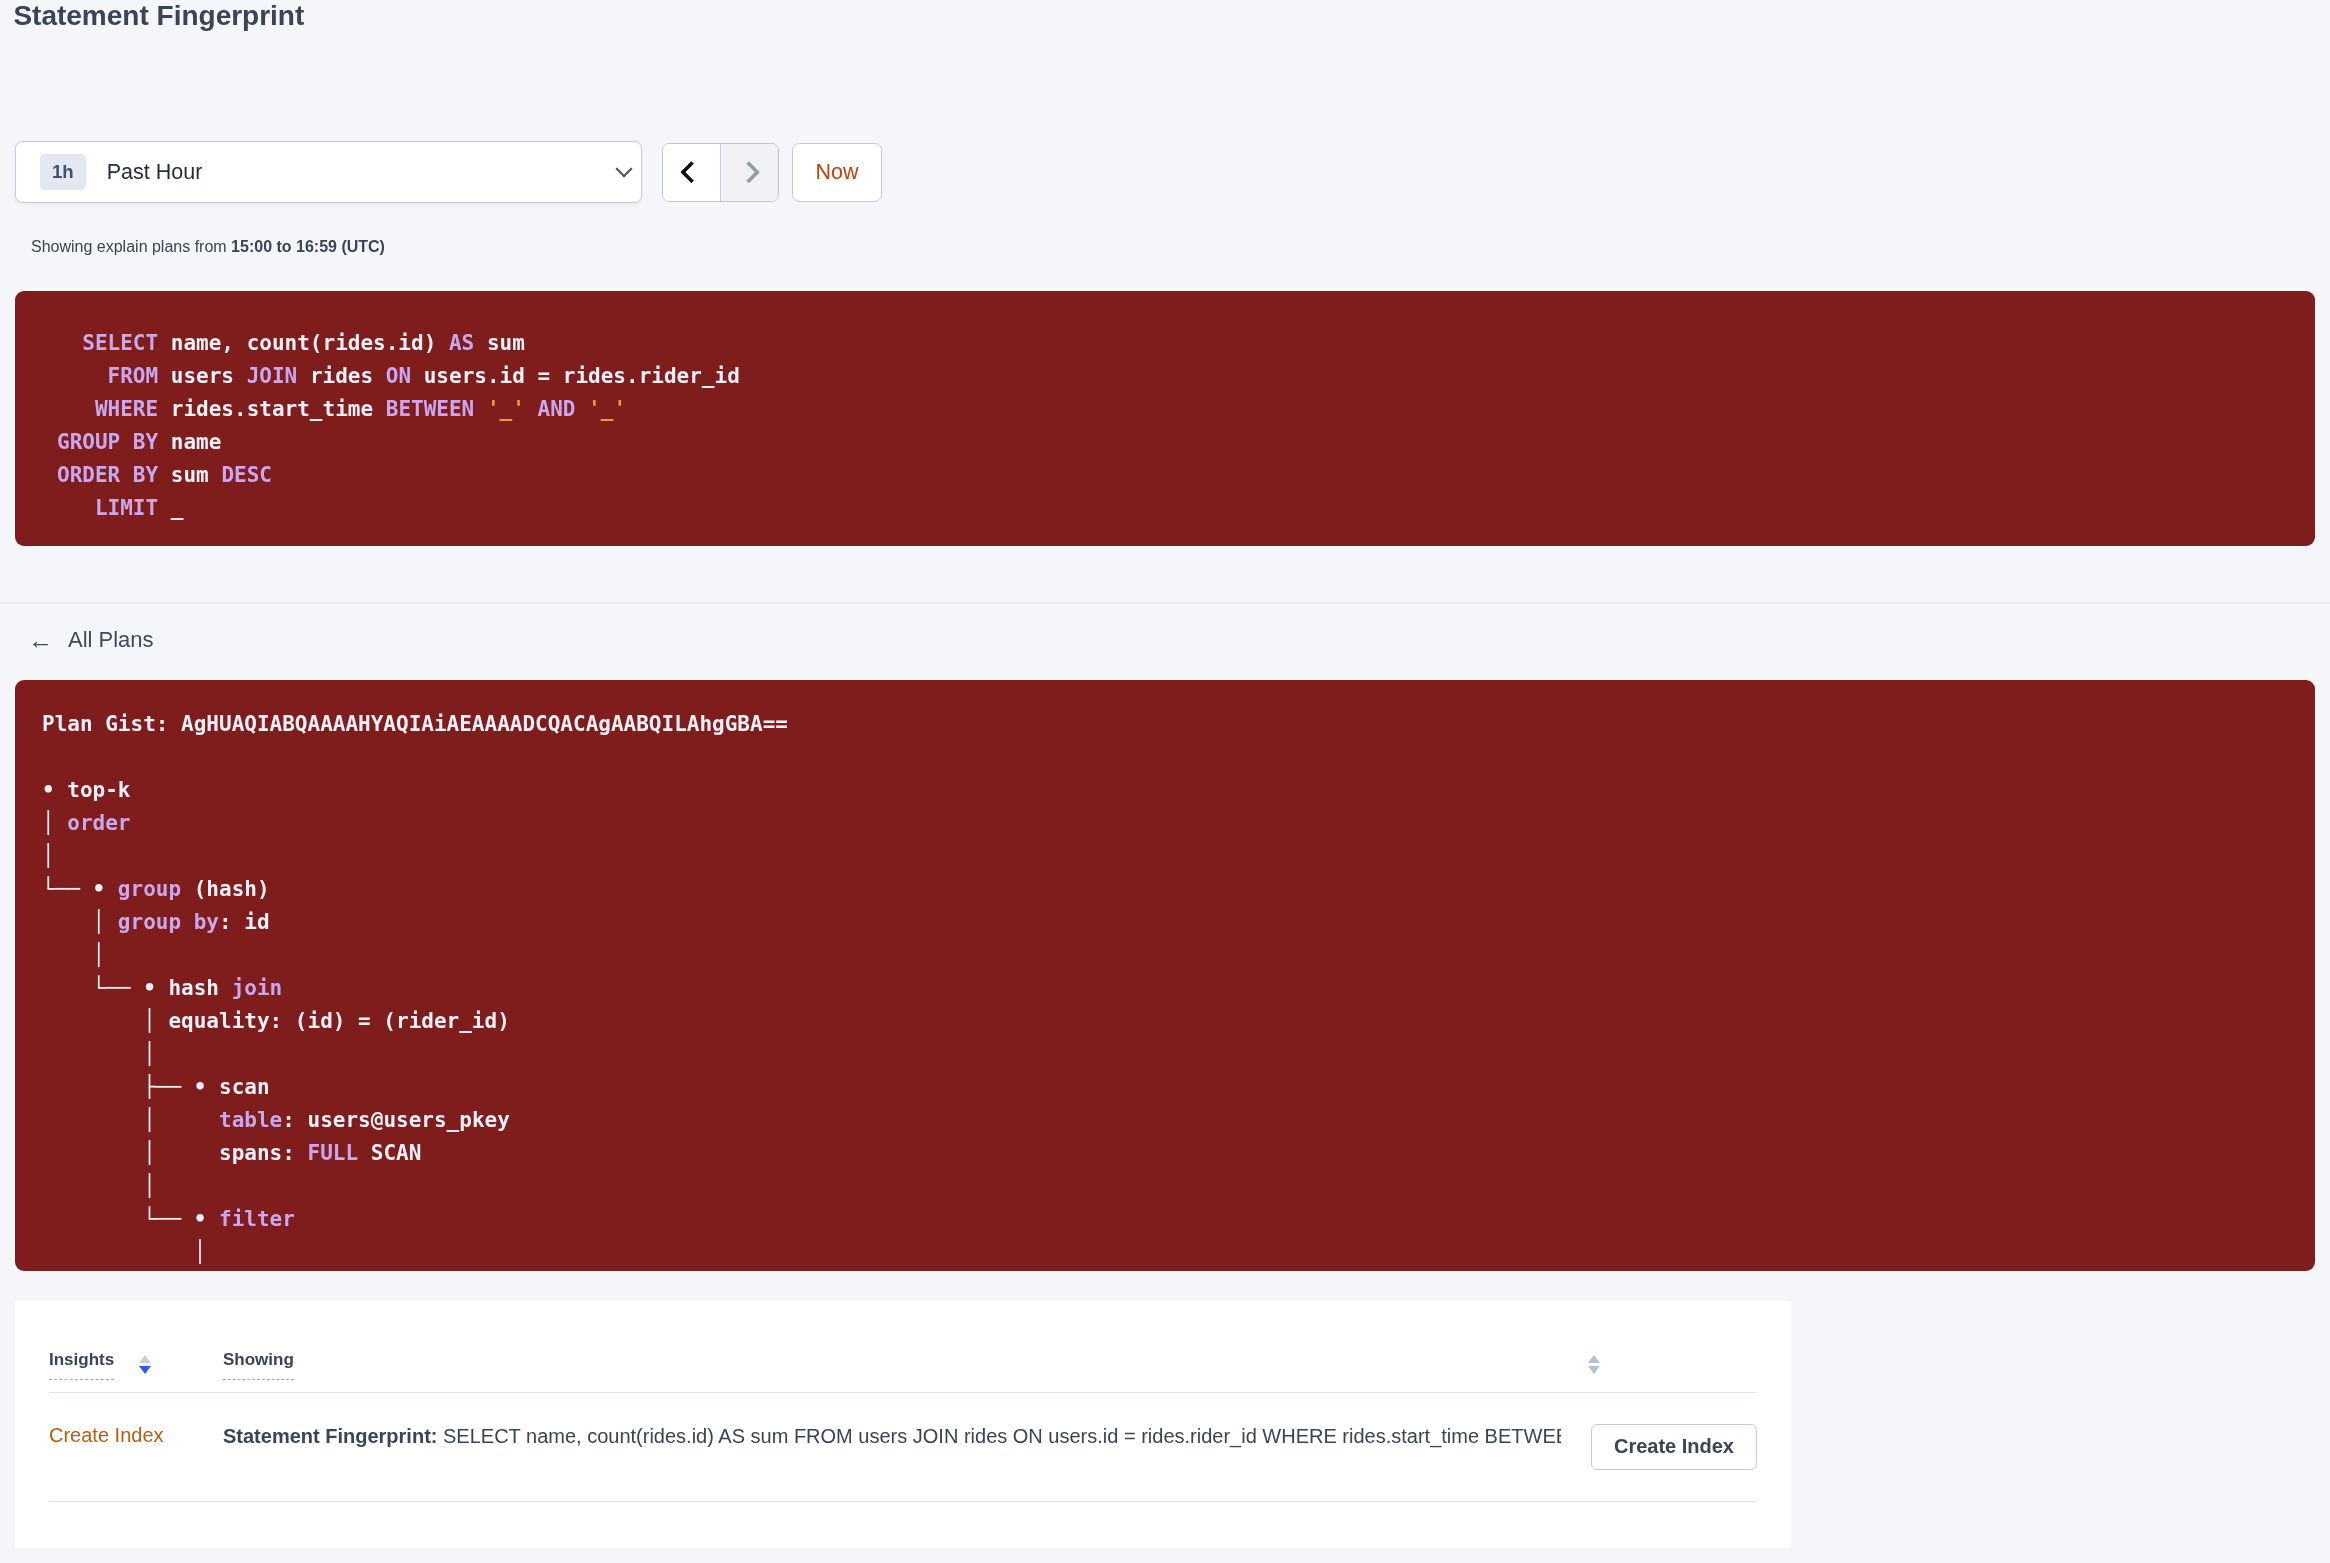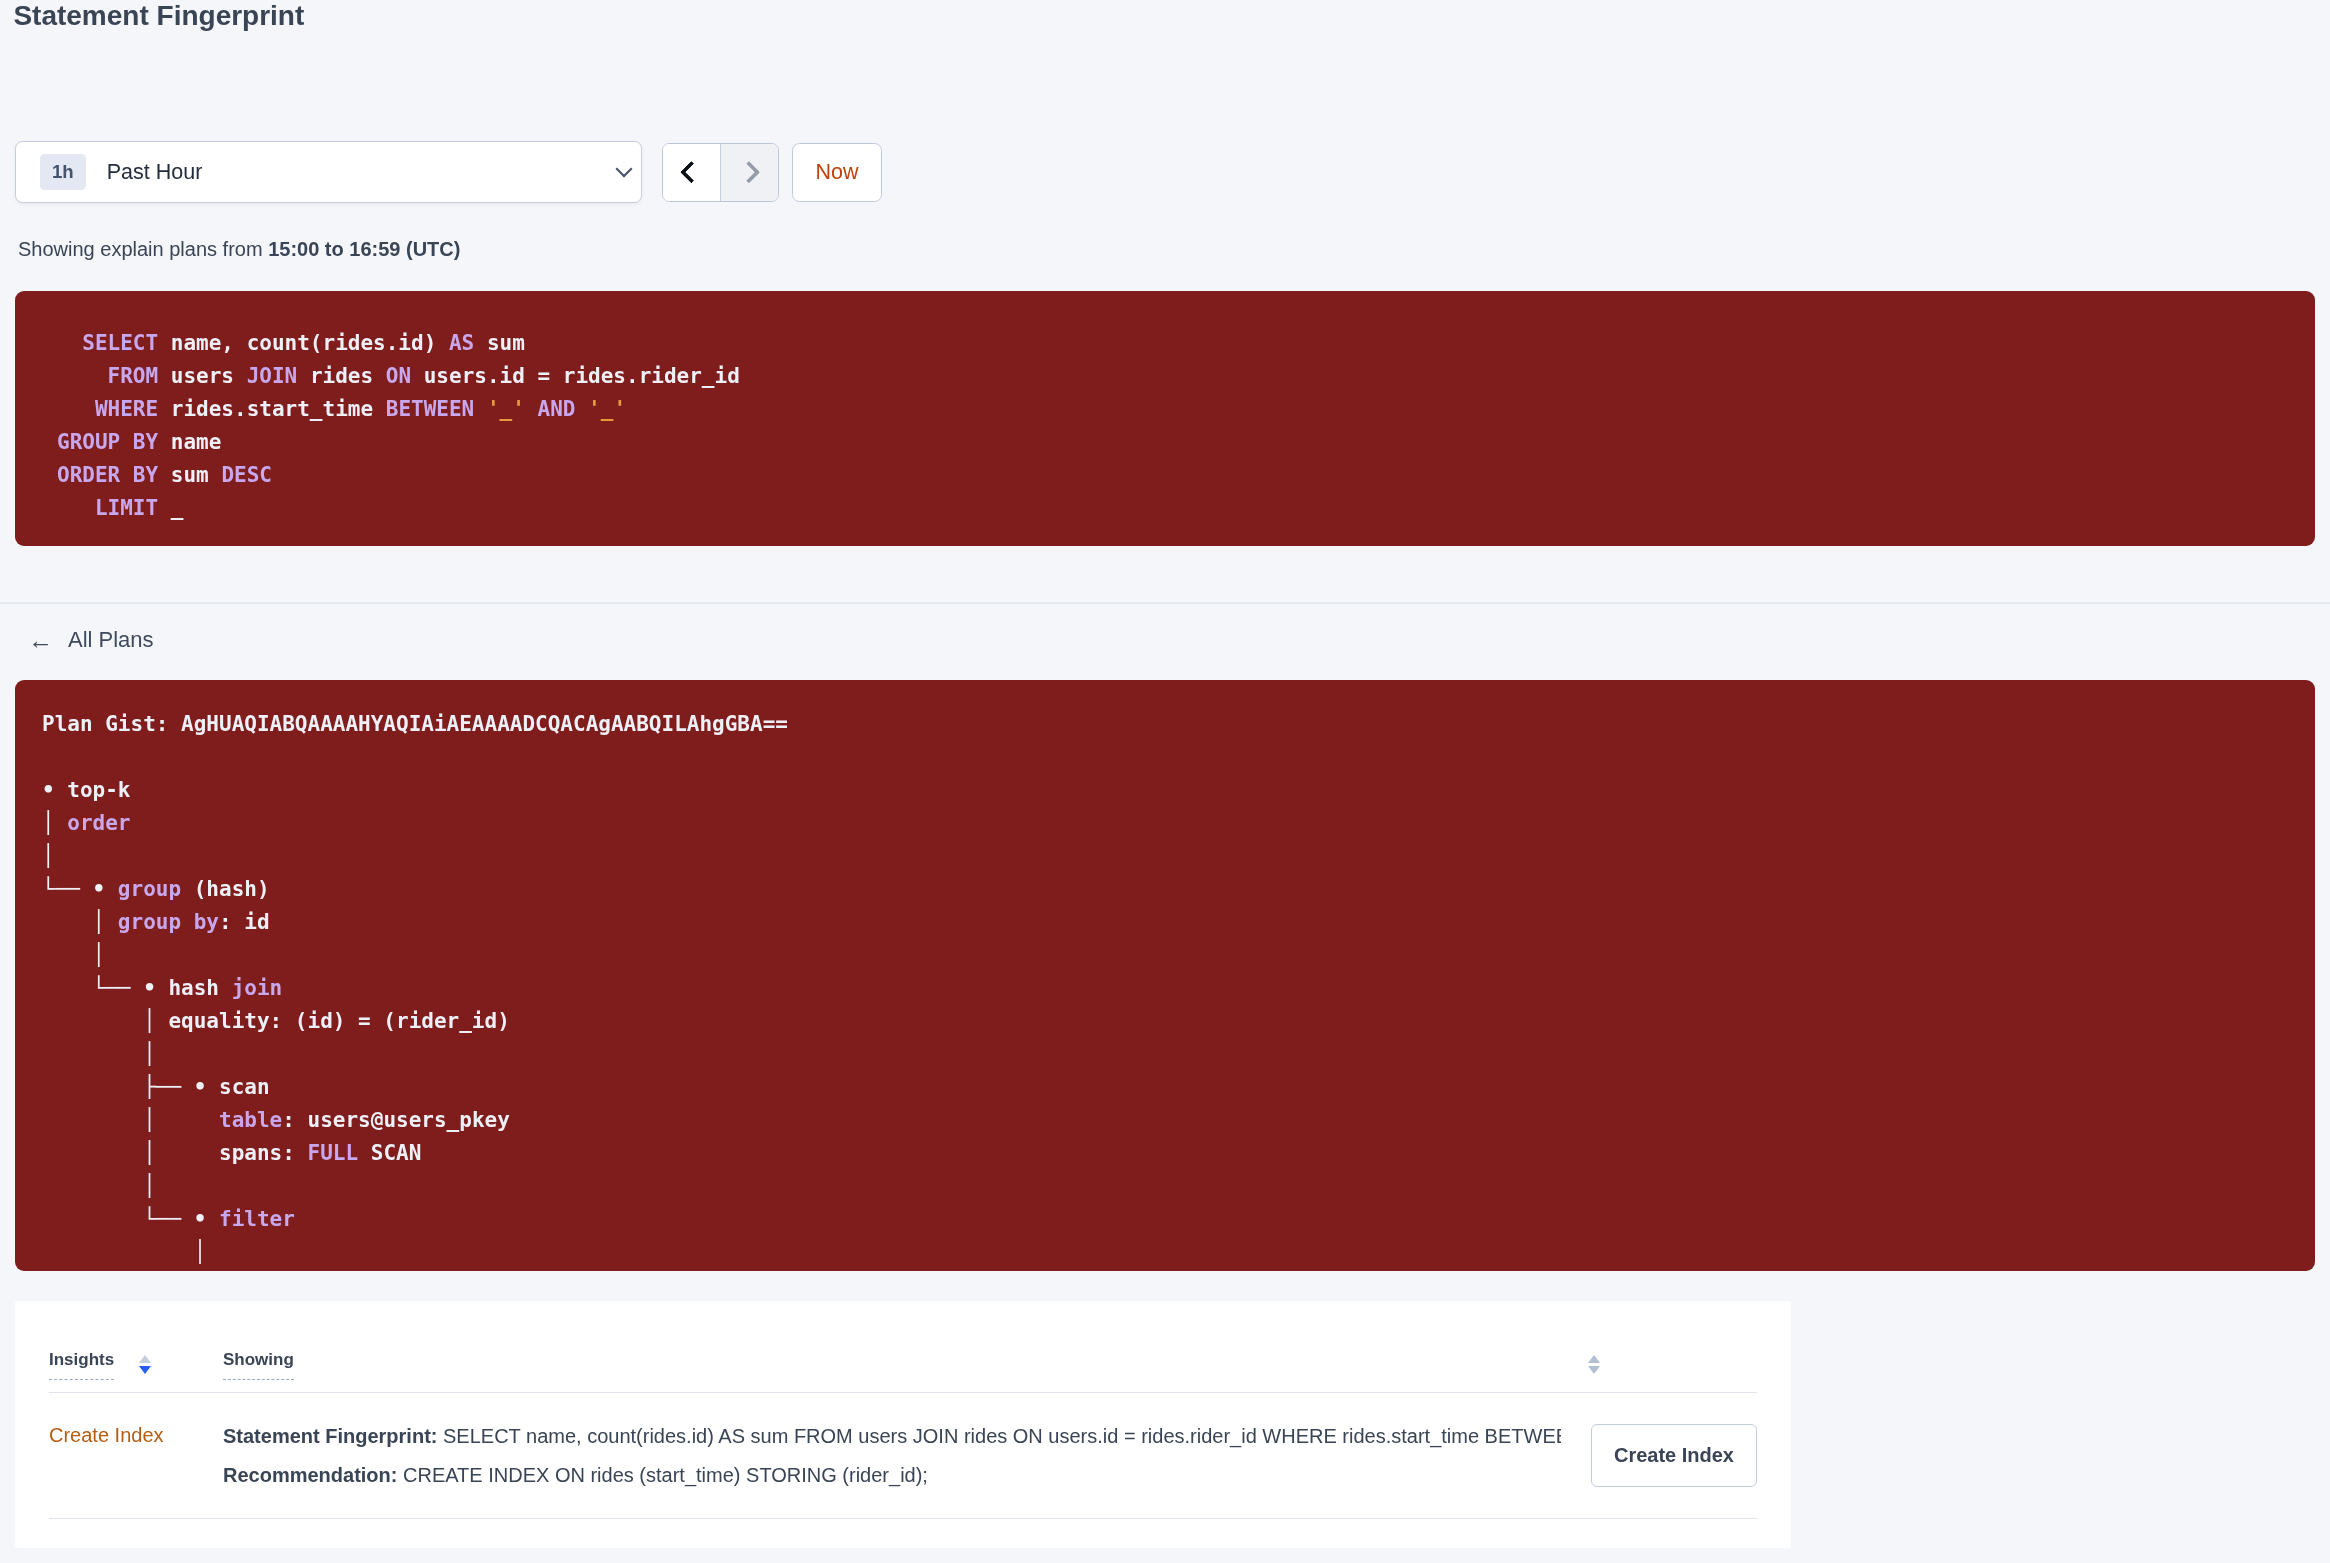--- a/index.html
+++ b/index.html
@@ -22,21 +22,21 @@
   .caret-down { width:12px; height:12px; border-right:2.2px solid #46536a; border-bottom:2.2px solid #46536a; transform:rotate(45deg); margin-left:auto; margin-top:-6px; }
 
   .nav-btns { position:absolute; left:662px; top:143px; width:117px; height:59px; border:1.5px solid #bcc4d8; border-radius:7.4px; display:flex; background:#fff; overflow:hidden; }
   .btn-prev, .btn-next { flex:1; display:flex; align-items:center; justify-content:center; cursor:pointer; }
   .btn-prev { background:#fff; }
   .btn-next { background:#eff1f5; border-left:1.5px solid #c6cdde; }
   .chev-l { width:16.3px; height:16.3px; border-right:4.5px solid #0d1218; border-bottom:4.5px solid #0d1218; transform:rotate(135deg); border-radius:1.5px; }
   .chev-r { width:16.3px; height:16.3px; border-right:4.5px solid #949ba9; border-bottom:4.5px solid #949ba9; transform:rotate(-45deg); border-radius:1.5px; }
   .btn-now { position:absolute; left:792px; top:143px; width:90px; height:59px; border:1.5px solid #c0c9dc; border-radius:7.4px; background:#fff; color:#c2410c; font-size:21.5px; font-weight:400; display:flex; align-items:center; justify-content:center; cursor:pointer; }
 
-  .subtitle { position:absolute; left:18px; top:238px; font-size:20px; color:#394455; }
+  .subtitle { position:absolute; left:31px; top:238px; font-size:16px; color:#394455; }
   .subtitle b { font-weight:700; }
 
   
   .dark-card { position:absolute; left:15px; background:#7f1d1d; border-radius:9px; overflow:hidden; }
   .sql-card { top:291px; width:2300px; height:255px; padding:36px 30px 0 42px; }
   .plan-card { top:680px; width:2300px; height:591px; padding:28px 30px 0 27px; }
   .code, .gist-line { font-family:"DejaVu Sans Mono", monospace; font-size:21px; font-weight:700; line-height:33px; white-space:pre; }
   .tok-kw { color:#c9a7ec; }
   .tok-id, .tok-plain { color:#eef0f7; }
   .tok-lit { color:#e79a3c; }
@@ -124,20 +124,19 @@
       <span class="sortwrap sort2">
         <span class="tri tri-up-gray2"></span>
         <span class="tri tri-down-gray2"></span>
       </span>
     </div>
 
     <div class="trow">
       <span class="row-insight">Create Index</span>
       <div class="row-details">
         <div class="dline"><b>Statement Fingerprint:</b><span> SELECT name, count(rides.id) AS sum FROM users JOIN rides ON users.id = rides.rider_id WHERE rides.start_time BETWEEN '_...</span></div>
-        <div class="dline"><b>Recommendation:</b><span> CREATE INDEX ON rides (start_time) STORING (rider_id);</span></div>
       </div>
       <button class="btn-create">Create Index</button>
     </div>
   </div>
 
 </div>
 
 
 </body></html>

